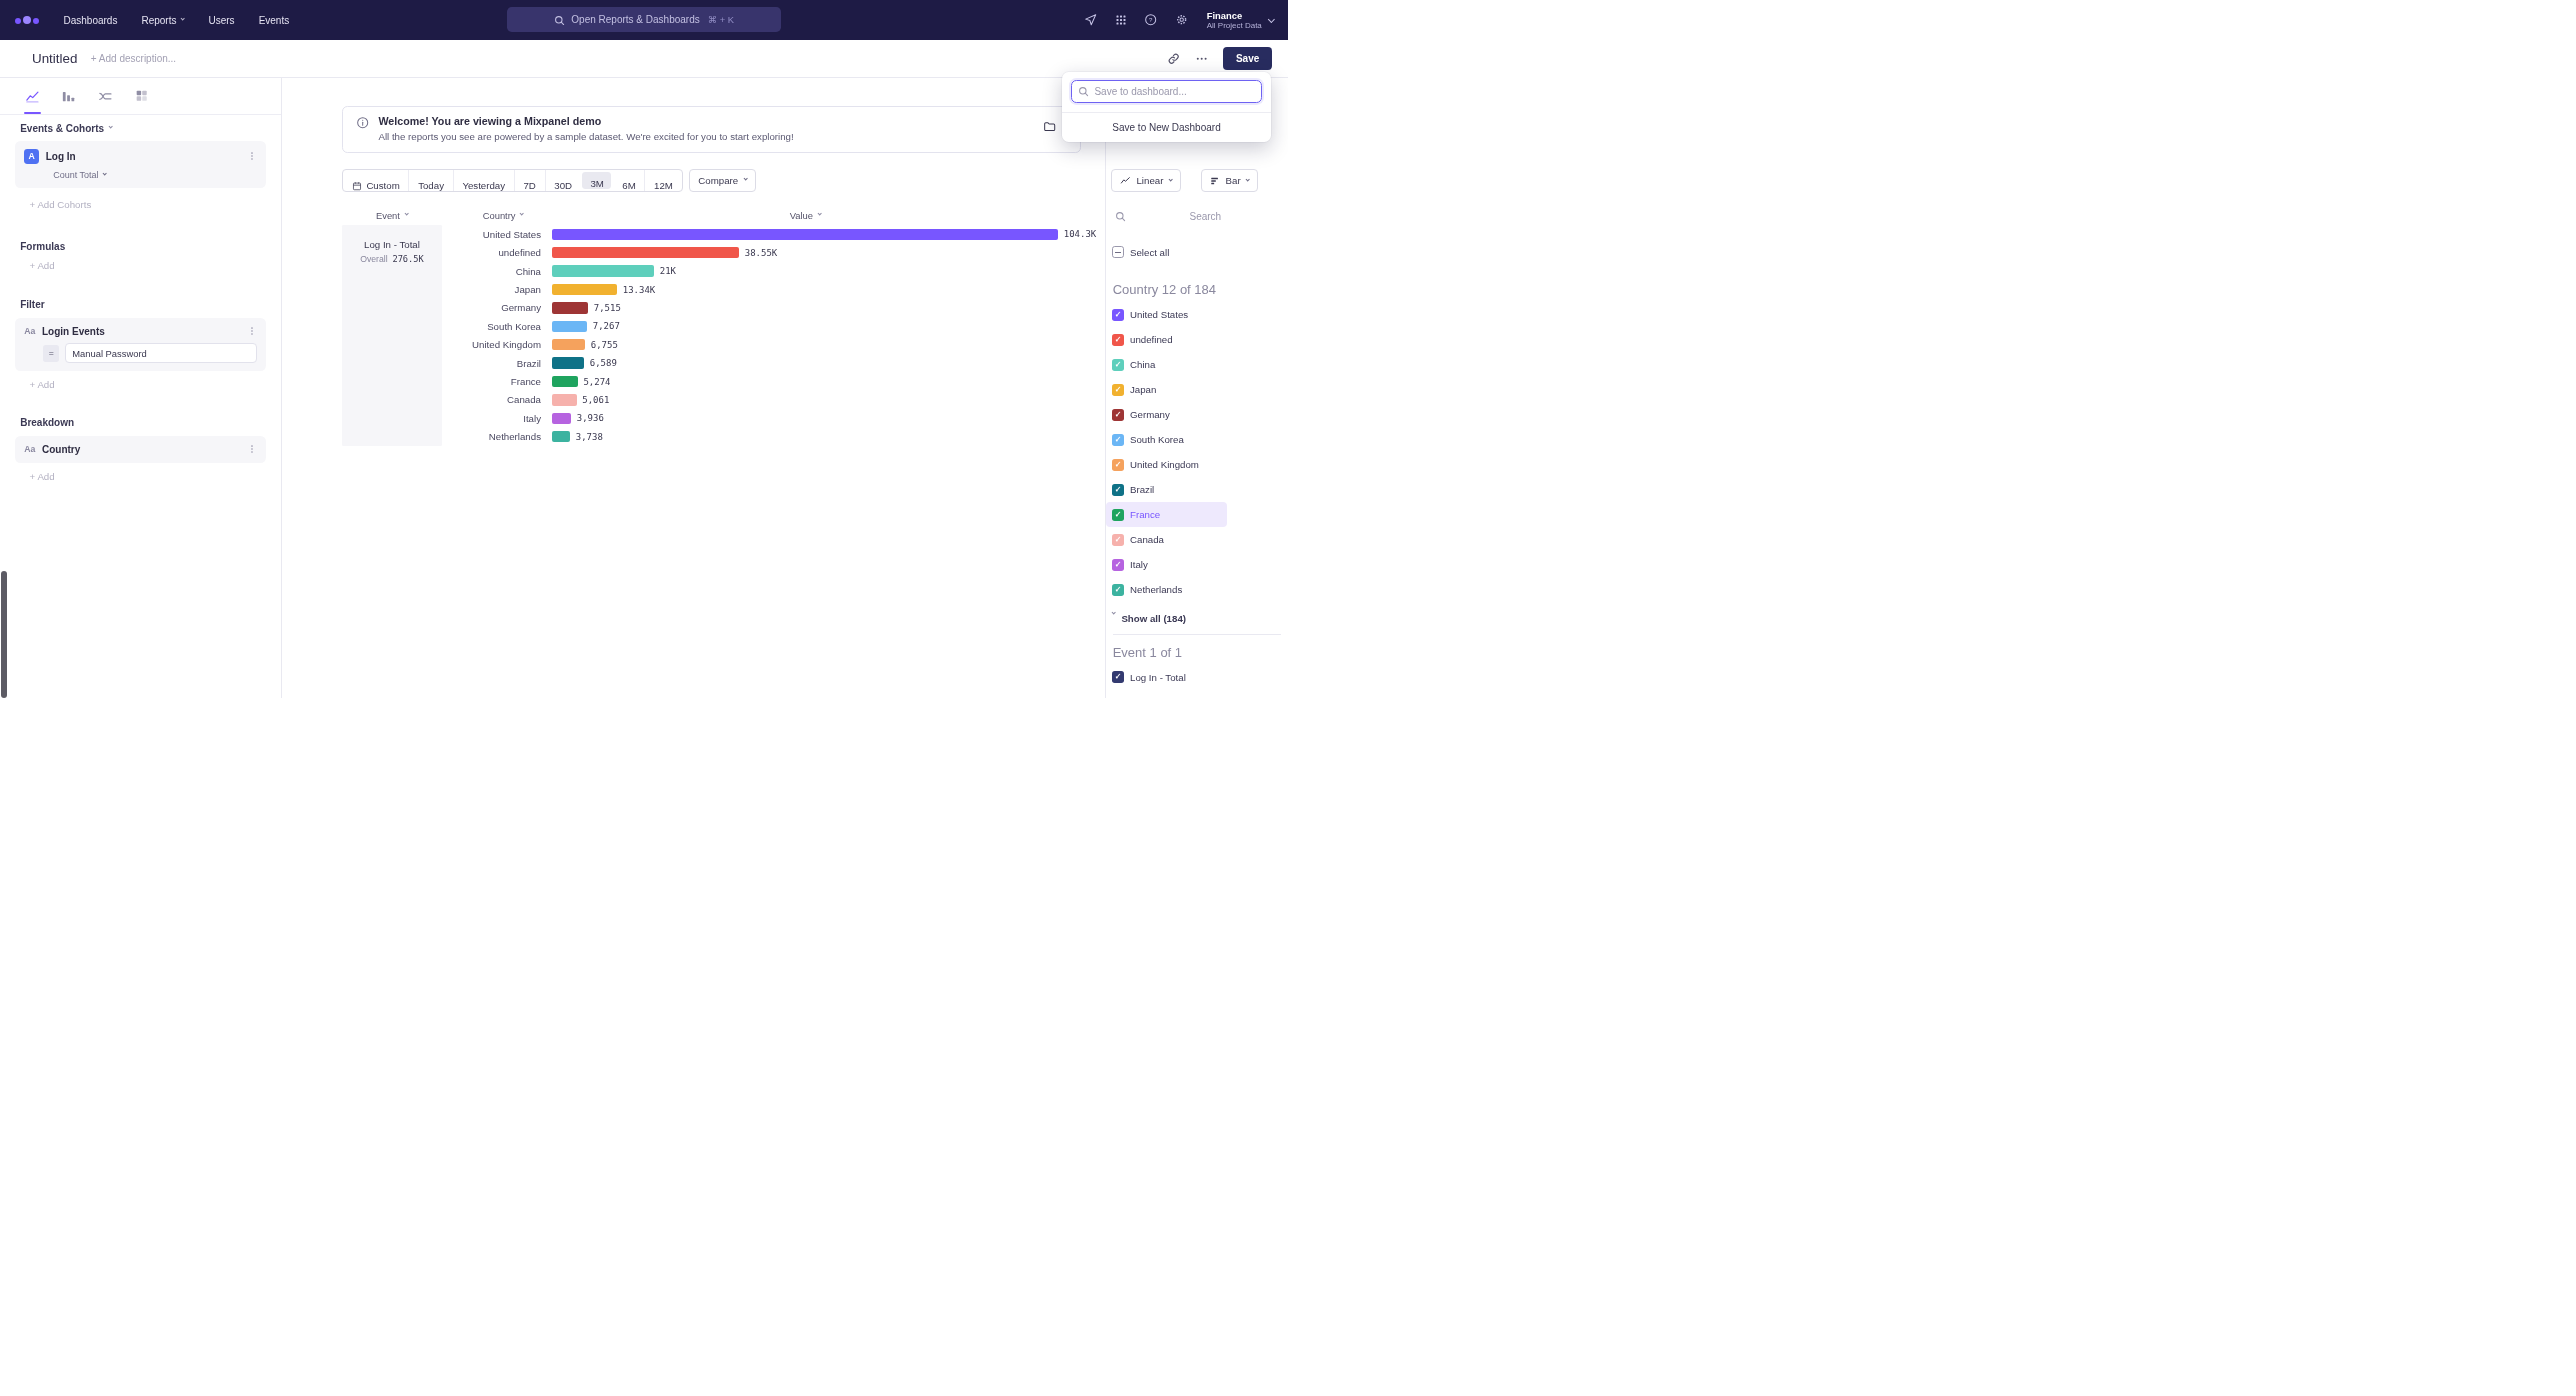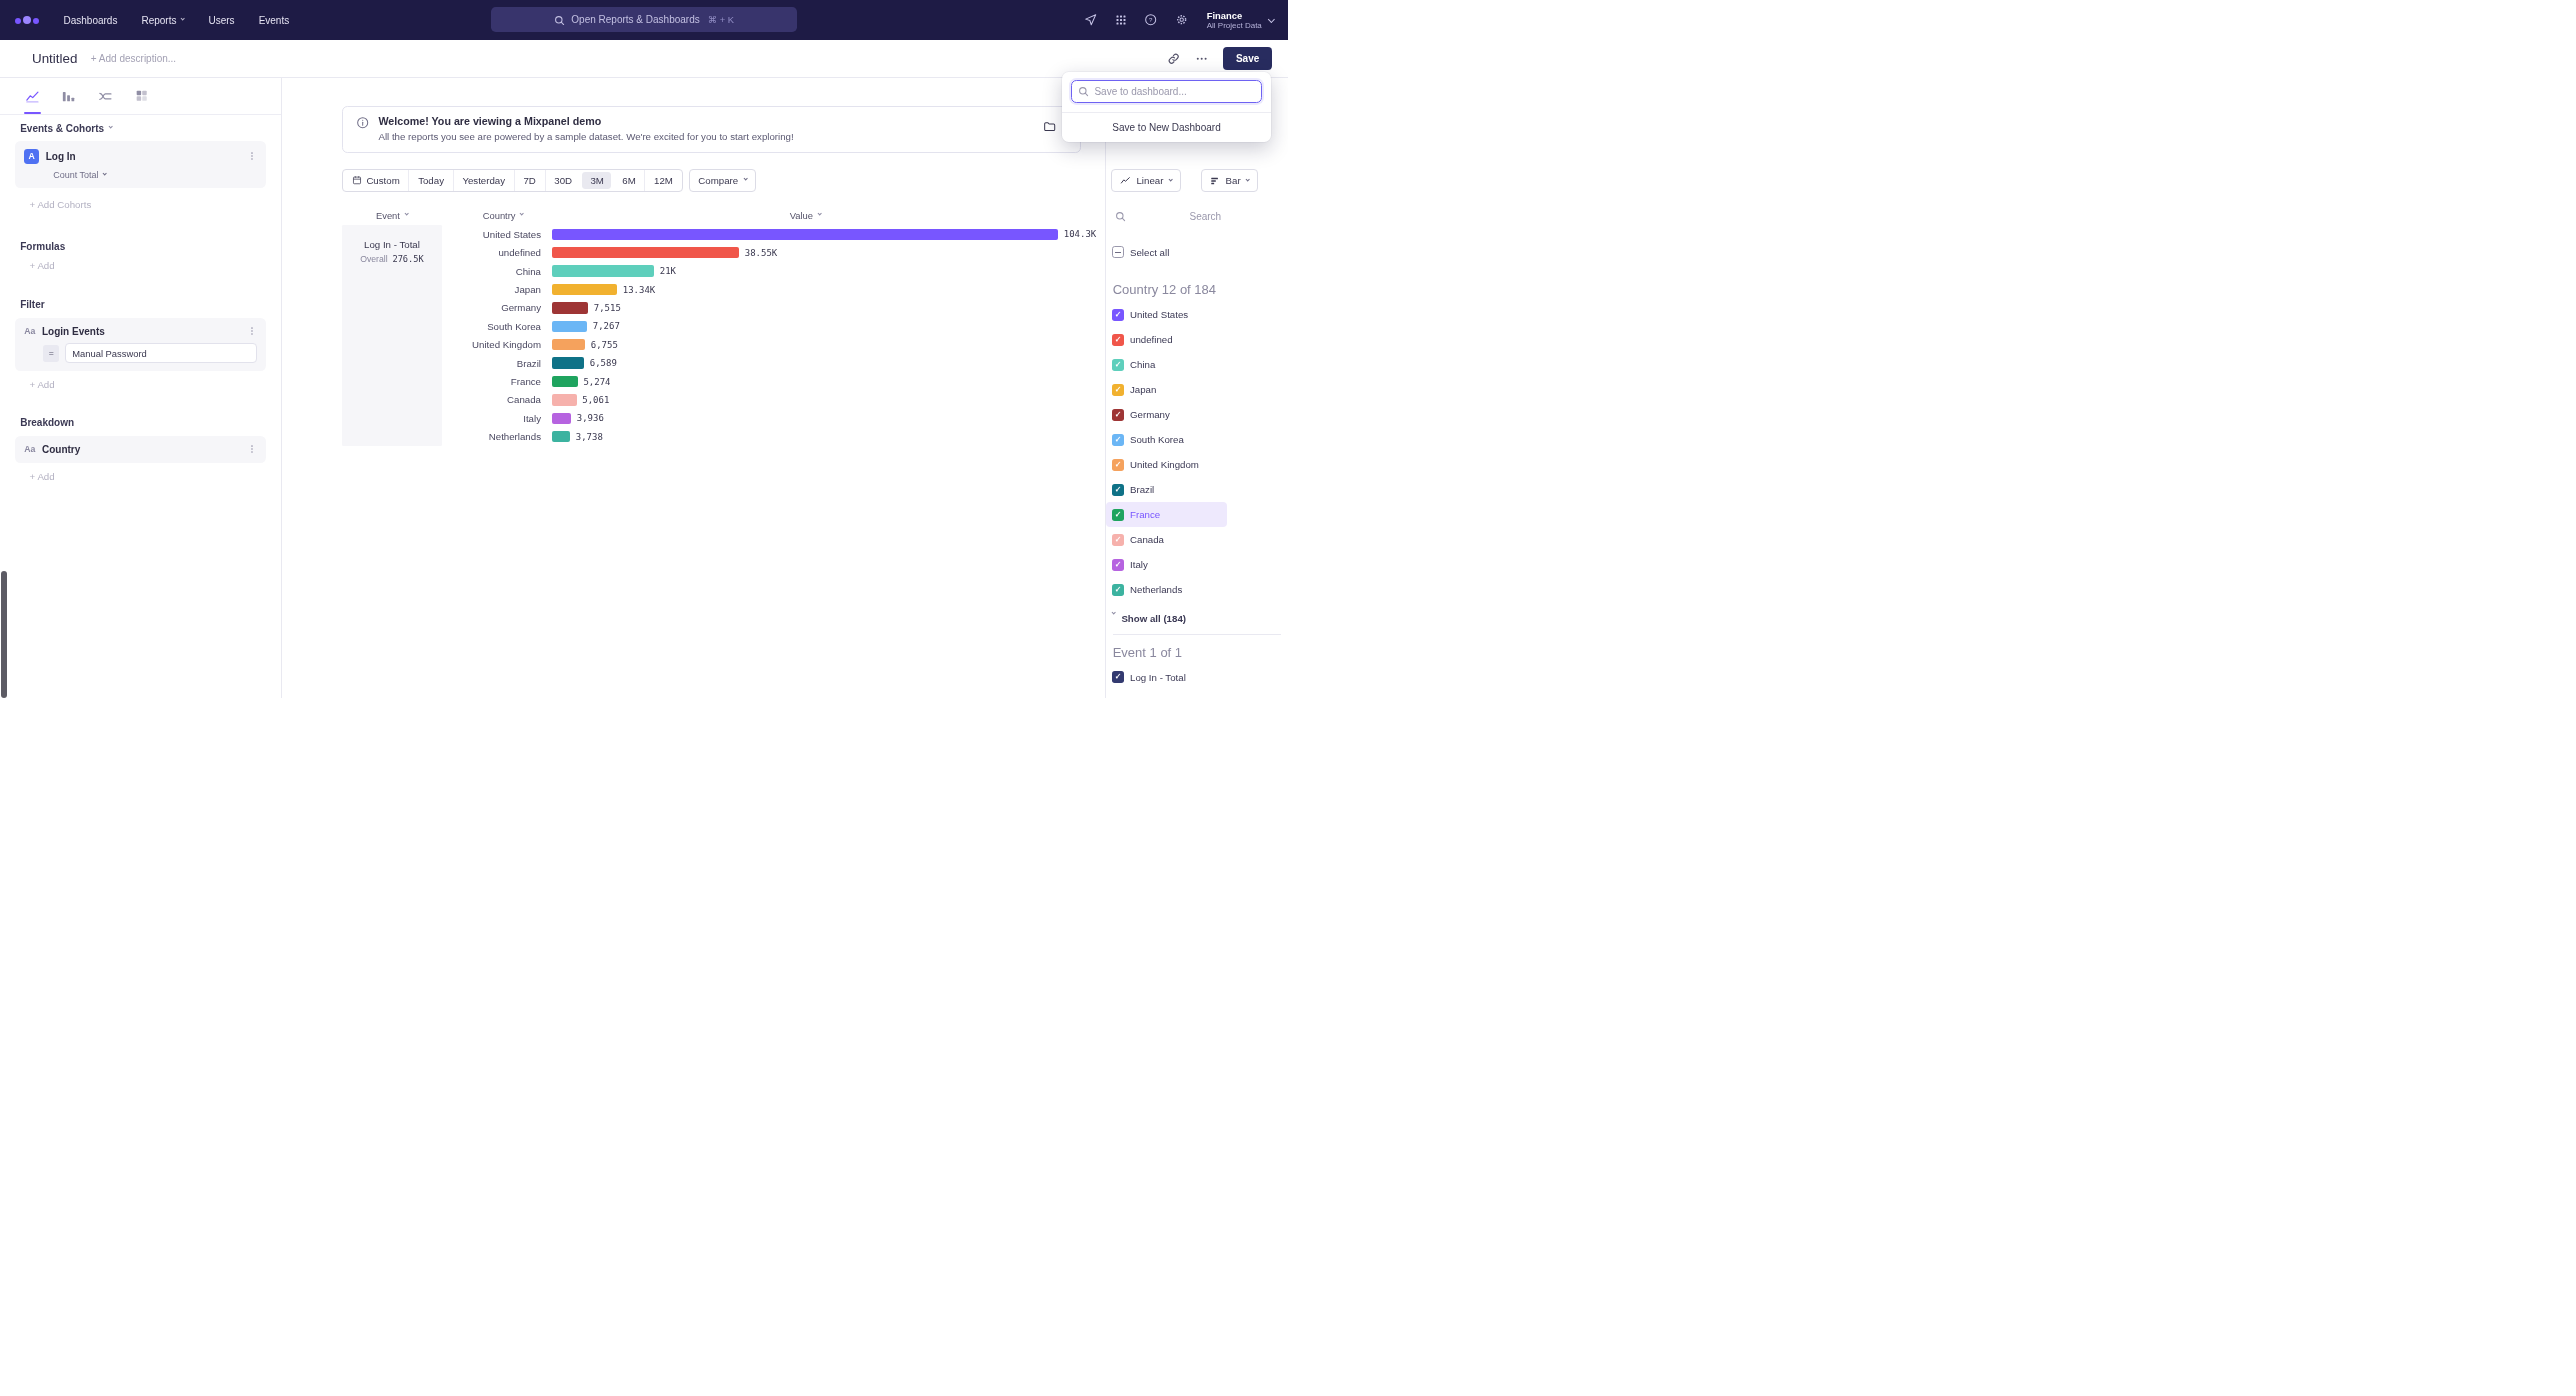--- a/index.html
+++ b/index.html
@@ -14,21 +14,21 @@
   
   .topnav { height:40px; background:#1e1b45; display:flex; align-items:center; padding:0 14.8px; position:relative; z-index:30; }
   .logo { display:flex; align-items:flex-end; gap:2px; margin-right:24px; cursor:pointer; }
   .logo i { display:block; border-radius:50%; background:#7856ff; }
   .logo i:nth-child(1){ width:6px; height:6px; }
   .logo i:nth-child(2){ width:8.7px; height:8.7px; background:#9b85ff; }
   .logo i:nth-child(3){ width:6px; height:6px; }
   .nav-items { display:flex; align-items:center; gap:24px; }
   .nav-item { font-size:10px; color:#e5e3f2; display:flex; align-items:center; gap:4.7px; cursor:pointer; white-space:nowrap; }
   .nav-item .chev { opacity:.75; }
-  .nav-search { position:absolute; left:50%; top:7.4px; transform:translateX(-50%); width:306px; height:25px; background:#38346c; border-radius:4.7px; display:flex; align-items:center; justify-content:center; gap:6.7px; color:#c3c0e2; font-size:10px; cursor:pointer; }
+  .nav-search { position:absolute; left:50%; top:7.4px; transform:translateX(-50%); width:274px; height:25px; background:#38346c; border-radius:4.7px; display:flex; align-items:center; justify-content:center; gap:6.7px; color:#c3c0e2; font-size:10px; cursor:pointer; }
   .nav-search .shortcut { color:#918dc4; font-size:9.4px; margin-left:1.3px; }
   .nav-right { margin-left:auto; display:flex; align-items:center; gap:15.4px; }
   .nav-icon { width:14.8px; height:14.8px; color:#c6c3e6; display:flex; align-items:center; justify-content:center; cursor:pointer; }
   .project { display:flex; align-items:center; gap:6.7px; cursor:pointer; margin-left:2.7px; }
   .project-text { display:flex; flex-direction:column; line-height:1.2; }
   .project-name { font-size:9.4px; font-weight:700; color:#fff; }
   .project-scope { font-size:8px; color:#b5b2d8; }
   .project .chev { color:#c6c3e6; }
 
   
@@ -67,21 +67,21 @@
   
   .content { flex:1; padding:27.5px 24px 0 60px; position:relative; background:#fff; }
   .banner { border:0.7px solid #e3e3ee; border-radius:5.4px; height:47px; display:flex; align-items:flex-start; padding:8.7px 13.4px; gap:8.7px; position:relative; }
   .banner-icon { width:13.4px; height:13.4px; color:#6f6d86; flex:none; margin-top:1.3px; }
   .banner-title { font-size:10.7px; font-weight:700; color:#2f2d42; margin-bottom:4px; }
   .banner-body { font-size:9.7px; color:#5b5972; }
   .banner-action { position:absolute; right:10.7px; top:13.4px; display:flex; align-items:center; gap:6px; font-size:10px; font-weight:600; color:#3a384f; cursor:pointer; }
 
   .toolbar { display:flex; align-items:center; margin-top:16px; }
   .seg { display:flex; align-items:stretch; border:0.7px solid #dcdce6; border-radius:4px; background:#fff; height:23px; }
-  .seg-item { display:flex; align-items:center; gap:4.7px; padding:0 8.7px; font-size:9.7px; color:#3a384f; border-left:0.7px solid #ececf3; cursor:pointer; white-space:nowrap; }
+  .seg-item { display:flex; align-items:flex-end; gap:4.7px; padding:0 8.7px; font-size:9.7px; color:#3a384f; border-left:0.7px solid #ececf3; cursor:pointer; white-space:nowrap; }
   .seg-item:first-child { border-left:none; }
   .seg-item.selected { background:#e9e9f0; border-radius:3.4px; margin:2px 1.3px; padding:0 7.4px; border-left-color:transparent; }
   .seg-item.selected + .seg-item { border-left-color:transparent; }
   .btn { display:flex; align-items:center; gap:5.4px; border:0.7px solid #dcdce6; border-radius:4px; background:#fff; height:23px; padding:0 8px; font-size:9.7px; color:#3a384f; cursor:pointer; white-space:nowrap; }
   .btn .chev { color:#6f6d86; }
   .compare { margin-left:6.7px; }
 
   .chart-head { display:flex; align-items:center; margin-top:18px; font-size:9.4px; color:#55536a; }
   .ch { display:flex; align-items:center; gap:4.7px; cursor:pointer;text-align:center; }
   .ch .chev { color:#8f8da4; }

